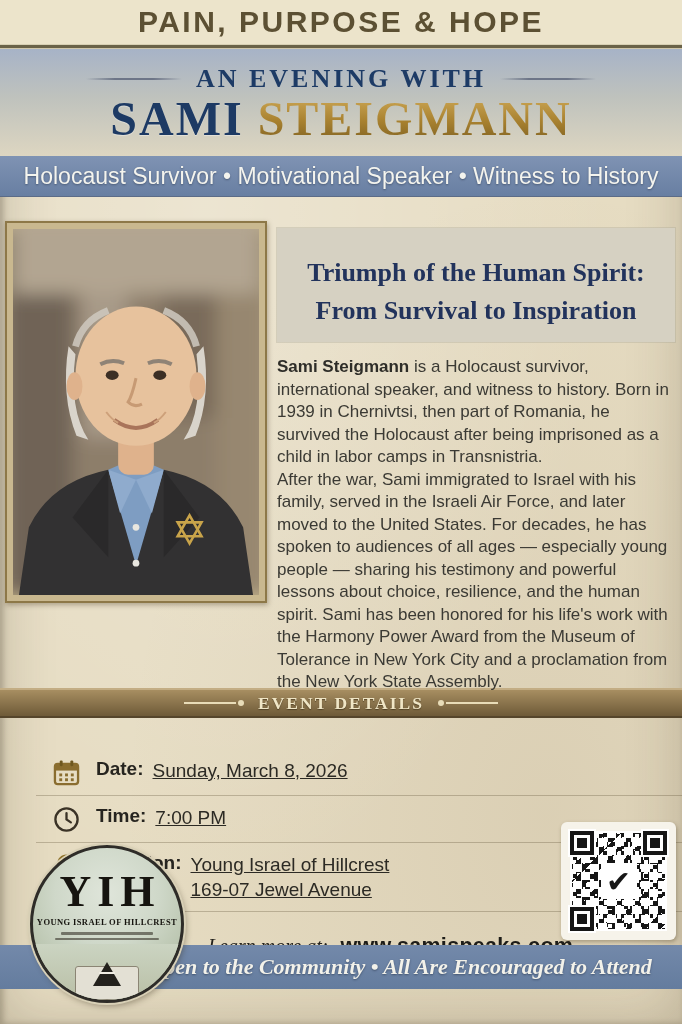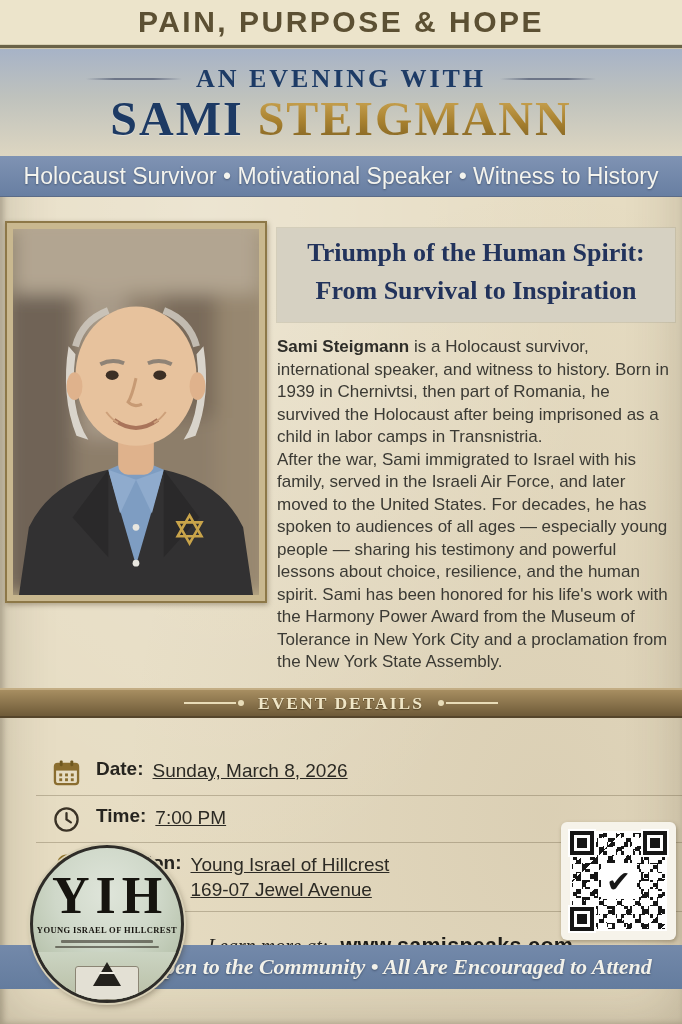--- a/index.html
+++ b/index.html
@@ -44,21 +44,21 @@
 
   
   .main { position:relative; height:491px; }
 
   .photo-frame { position:absolute; left:5px; top:24px; width:262px; height:382px;
     background:#c9b88f; border:2px solid #8d7848; padding:6px;
     box-shadow:1px 2px 5px rgba(60,45,20,.35); }
   .photo-frame svg { display:block; width:100%; height:100%; }
 
   .right-col { position:absolute; left:277px; top:31px; width:398px; }
-  .headline-band { background:#d6d1c2; padding:6px 6px 12px; text-align:center;
+  .headline-band { background:#d6d1c2; padding:26px 6px 12px; text-align:center;
     box-shadow:0 0 0 1px rgba(170,165,150,.35); }
   .headline-band .h { font-family:"Liberation Serif", serif; font-weight:bold;
     font-size:26px; line-height:38px; color:#22335c; }
   .bio { margin-top:14px; color:#3b3a34; font-size:17px; line-height:22.5px; }
   .bio p + p { }
   .bio .lead { font-weight:bold; color:#2e2d28; }
 
   
   .event-bar { height:30px; display:flex; align-items:center; justify-content:center; gap:12px;
     background:linear-gradient(#a78e61, #6e5a38);
@@ -86,21 +86,21 @@
     background:linear-gradient(#7389aa, #647c9e);
     display:flex; align-items:center; justify-content:center; padding-left:118px; }
   .bottom-banner .txt { font-family:"Liberation Serif", serif; font-style:italic; font-weight:bold;
     font-size:22px; color:#f3f2ea; text-shadow:0 1px 2px rgba(30,40,60,.5); }
 
   
   .yih-logo { position:absolute; left:30px; top:845px; width:154px; height:158px; border-radius:50%;
     background:radial-gradient(circle at 50% 30%, #dfe5da 0%, #cfd8c9 40%, #b9c4ae 70%, #aab5a0 100%);
     border:3px solid #2e2c28; box-shadow:0 0 0 2px #d8d0b6, 2px 3px 6px rgba(50,40,20,.4);
     display:flex; flex-direction:column; align-items:center; z-index:5; overflow:hidden; }
-  .yih-logo .acr { font-family:"Liberation Serif", serif; font-weight:bold; font-size:52px;
+  .yih-logo .acr { font-family:"Liberation Serif", serif; font-weight:bold; font-size:44px;
     letter-spacing:6px; color:#16140f; line-height:1; margin-top:22px; text-indent:6px; }
   .yih-logo .nm { font-family:"Liberation Serif", serif; font-weight:bold; font-size:8.5px;
     letter-spacing:.4px; color:#16140f; margin-top:3px; white-space:nowrap; }
   .yih-logo .tiny { width:92px; height:2.5px; background:rgba(40,35,25,.55); margin-top:5px; border-radius:1px; }
   .yih-logo .tiny.t2 { width:104px; margin-top:3px; height:2px; }
   .yih-scene { position:relative; width:100%; flex:1; margin-top:4px;
     background:linear-gradient(#cbd4c2, #b9bfa6); }
   .yih-scene .bld { position:absolute; left:50%; transform:translateX(-50%); bottom:0;
     width:64px; height:34px; background:#e3e0d4; border:1px solid #8b8574;
     border-radius:3px 3px 0 0; }

